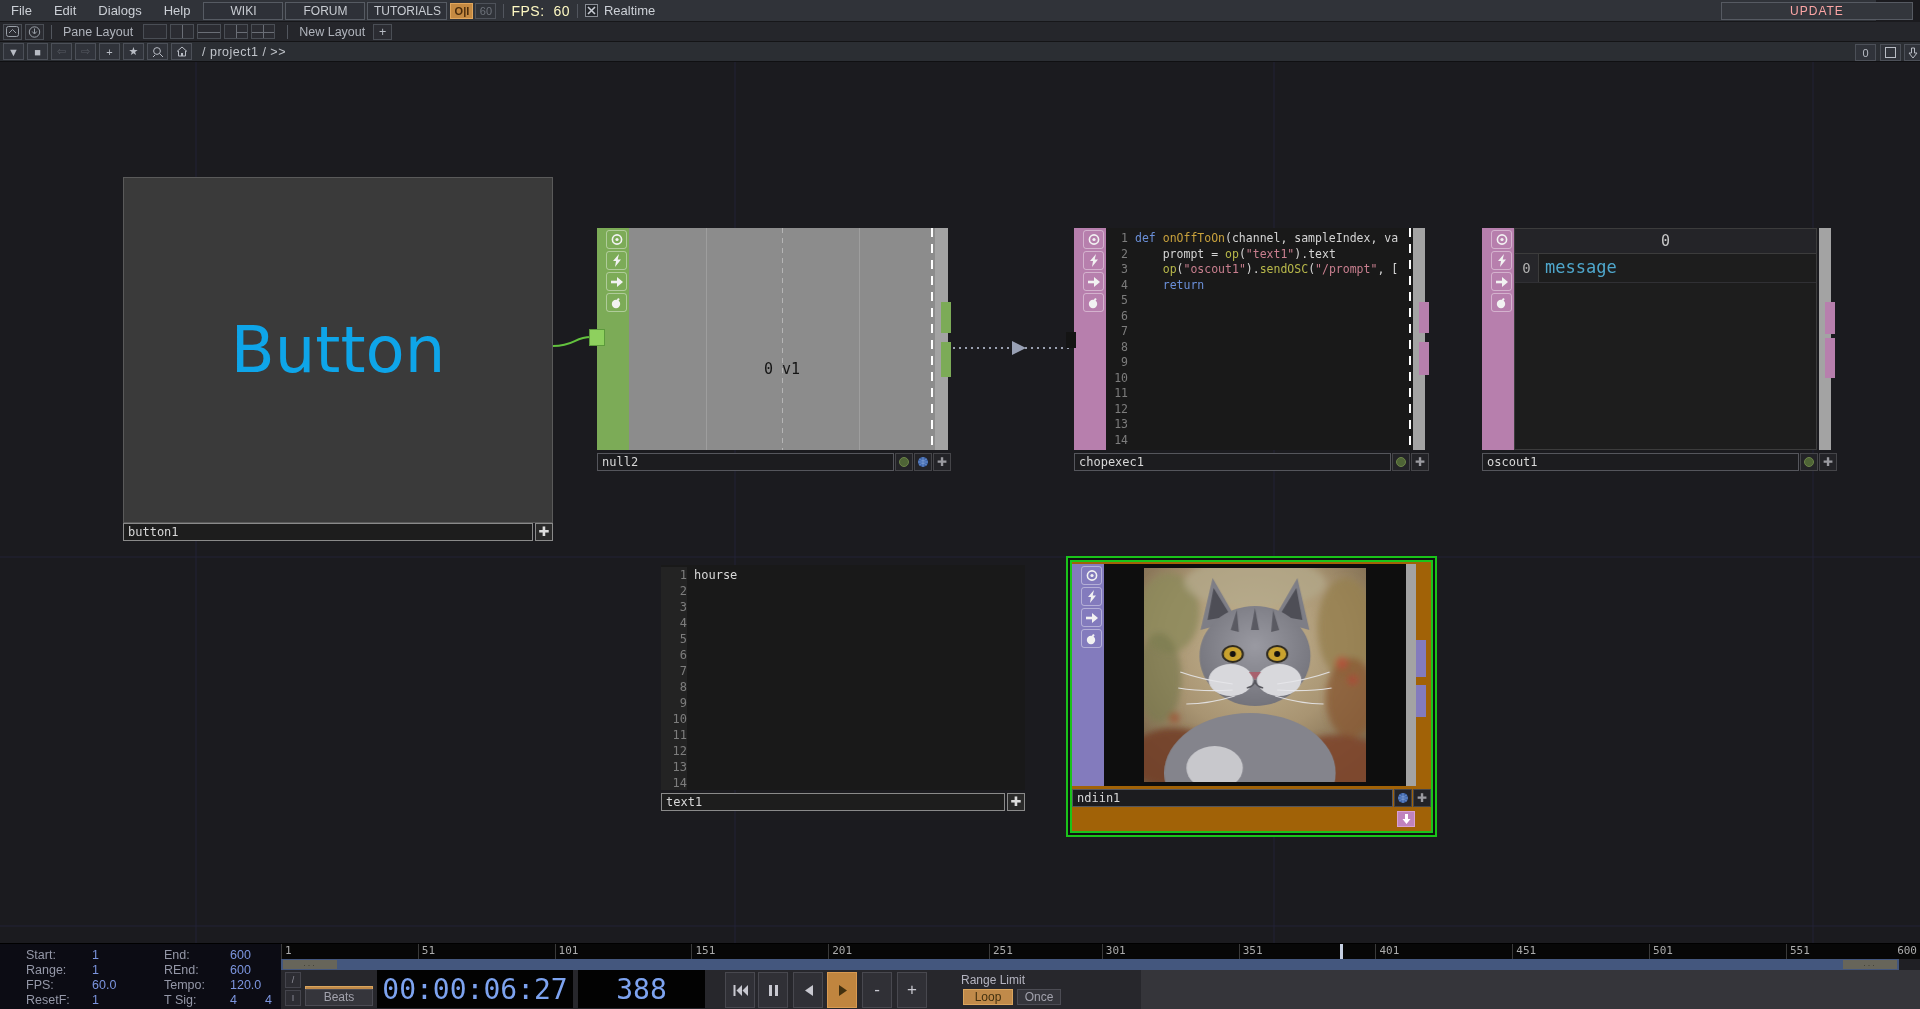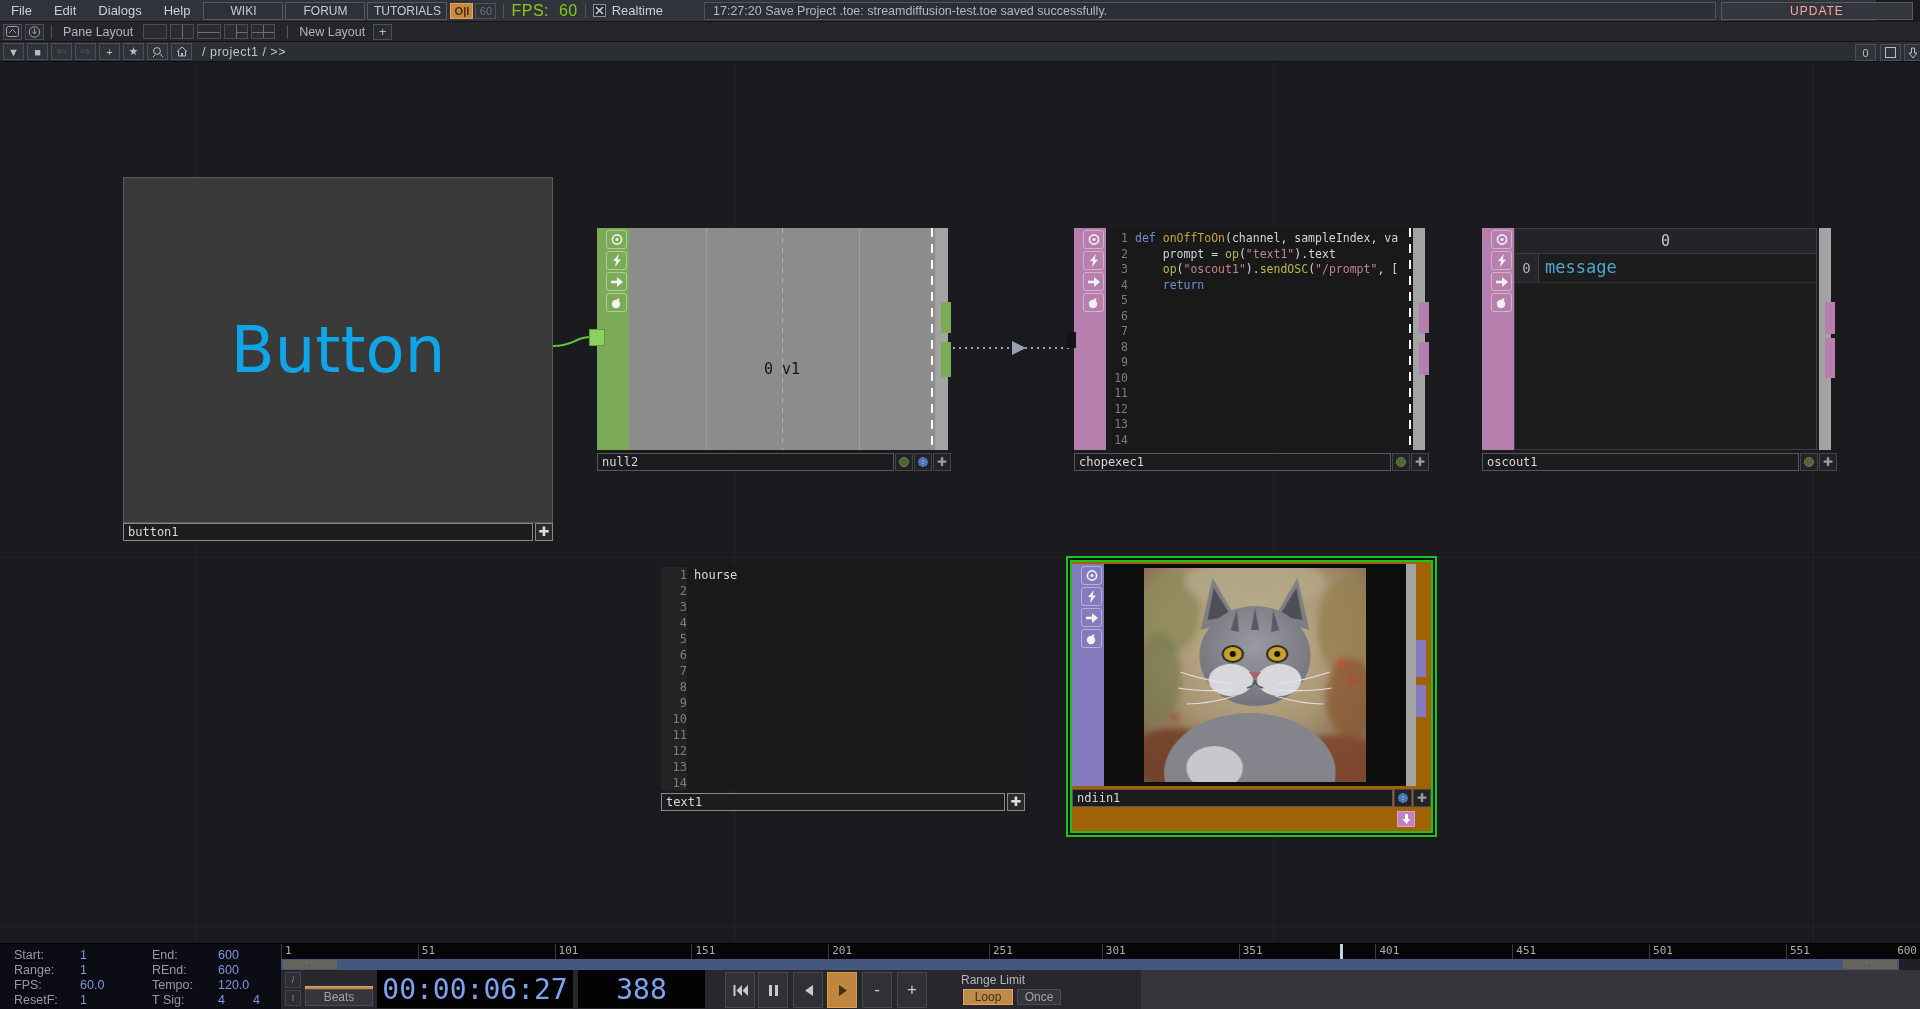--- a/index.html
+++ b/index.html
@@ -13,21 +13,21 @@
     border-bottom:1px solid #17171a; display:flex; align-items:center; font-size:13px; color:#ccd0d6; }
   .menu-item { padding:0 11px; line-height:21px; cursor:default; }
   .tbtn { border:1px solid #565b63; background:#2e3138; color:#c8ccd2; text-align:center;
     line-height:16px; font-size:12px; height:18px; display:inline-block; }
   #wiki-btn,#forum-btn,#tut-btn { width:80px; margin-left:2px; }
   #oi-badge { width:23px; height:16px; margin-left:3px; background:#c58a42; border:1px solid #e2a75c;
     color:#4a2c0c; font-size:11px; font-weight:bold; text-align:center; line-height:14px; }
   #oi-value { width:21px; height:16px; margin-left:2px; border:1px solid #4e525a; color:#6e737b;
     font-size:11px; text-align:center; line-height:14px; }
   .vsep { width:1px; height:14px; background:#52565e; margin:0 7px; }
-  #fps-group { font-size:16px; color:#84cc16; letter-spacing:0.5px; }
+  #fps-group { font-size:14px; color:#fef9c3; letter-spacing:0.5px; }
   #realtime-box { width:13px; height:13px; border:1px solid #8a8e96; background:#23262b;
     display:flex; align-items:center; justify-content:center; margin-right:6px; }
   #status-box { position:absolute; left:704px; top:2px; width:1012px; height:18px;
     border:1px solid #50545c; background:#2c2f35; color:#b2b8c2; font-size:12.5px;
     line-height:16px; padding-left:8px; white-space:nowrap; overflow:hidden; }
   #update-btn { position:absolute; left:1721px; top:2px; width:192px; height:18px;
     border:1px solid #565a62; background:#33363c; color:#fca5a5; font-size:12px;
     text-align:center; line-height:16px; letter-spacing:1px; }
 
   #toolbar2 { left:0; top:22px; width:1920px; height:20px; background:#25262b;
@@ -114,22 +114,22 @@
   #ndiin1-inner { position:relative; border:2px solid #1ac41a; width:100%; height:100%; background:#a16207; }
 
   
   #button1-body { position:absolute; left:0; top:0; width:430px; height:346px;
     background:#3a3a3a; border:1px solid #5a5a5a; display:flex; align-items:center; justify-content:center; }
   #button1-label { color:#0ea5e9; font-size:64px; font-family:"DejaVu Sans", sans-serif; }
 
   
   #timeline { left:0; top:943px; width:1920px; height:66px; background:#27272c; border-top:1px solid #000; }
   #tl-info { position:absolute; left:0; top:0; width:281px; height:66px; background:#0c0c14;
-    padding:4px 0 0 14px; display:grid; grid-template-columns:66px 72px 66px 1fr;
-    grid-auto-rows:15px; font-size:12.5px;text-decoration:underline; }
+    padding:4px 0 0 26px; display:grid; grid-template-columns:66px 72px 66px 1fr;
+    grid-auto-rows:15px; font-size:12.5px; }
   .tl-label { color:#9598a8; }
   .tl-value { color:#7c95de; }
   #tsig-v2 { margin-left:28px; }
 
   #ruler { position:absolute; left:281px; top:0; width:1639px; height:15px; background:#070707; }
   .tick { position:absolute; top:0; height:15px; border-left:1px solid #3a3a3a; padding-left:3px;
     font:11px "DejaVu Sans Mono", monospace; color:#ababab; line-height:14px; }
   .tick.end { border-left:none; }
   #playhead { position:absolute; top:0; width:3px; height:15px; background:#c6d0e2; }
 
@@ -173,21 +173,20 @@
     <div id="fps-group">
       <span>FPS:</span>&nbsp;&nbsp;<span>60</span>
     </div>
     <div class="vsep"></div>
     <div id="realtime-box">
       <svg width="9" height="9" viewBox="0 0 9 9">
         <path d="M1,1 L8,8 M8,1 L1,8" stroke="#c8ccd4" stroke-width="1.6"></path>
         </svg>
     </div>
     <span>Realtime</span>
-    <div id="status-box">17:27:20 Save Project .toe: streamdiffusion-test.toe saved successfully.</div>
     <div id="update-btn">UPDATE</div>
   </div>
 
   <div id="toolbar2" class="abs">
     <div class="ibtn">
       <svg width="13" height="11" viewBox="0 0 13 11">
         <rect x="0.5" y="0.5" width="12" height="10" rx="2" fill="none" stroke="#9aa0a8"></rect>
         <path d="M3,7 L6.5,3.5 L10,7" fill="none" stroke="#9aa0a8"></path>
         </svg>
     </div>

